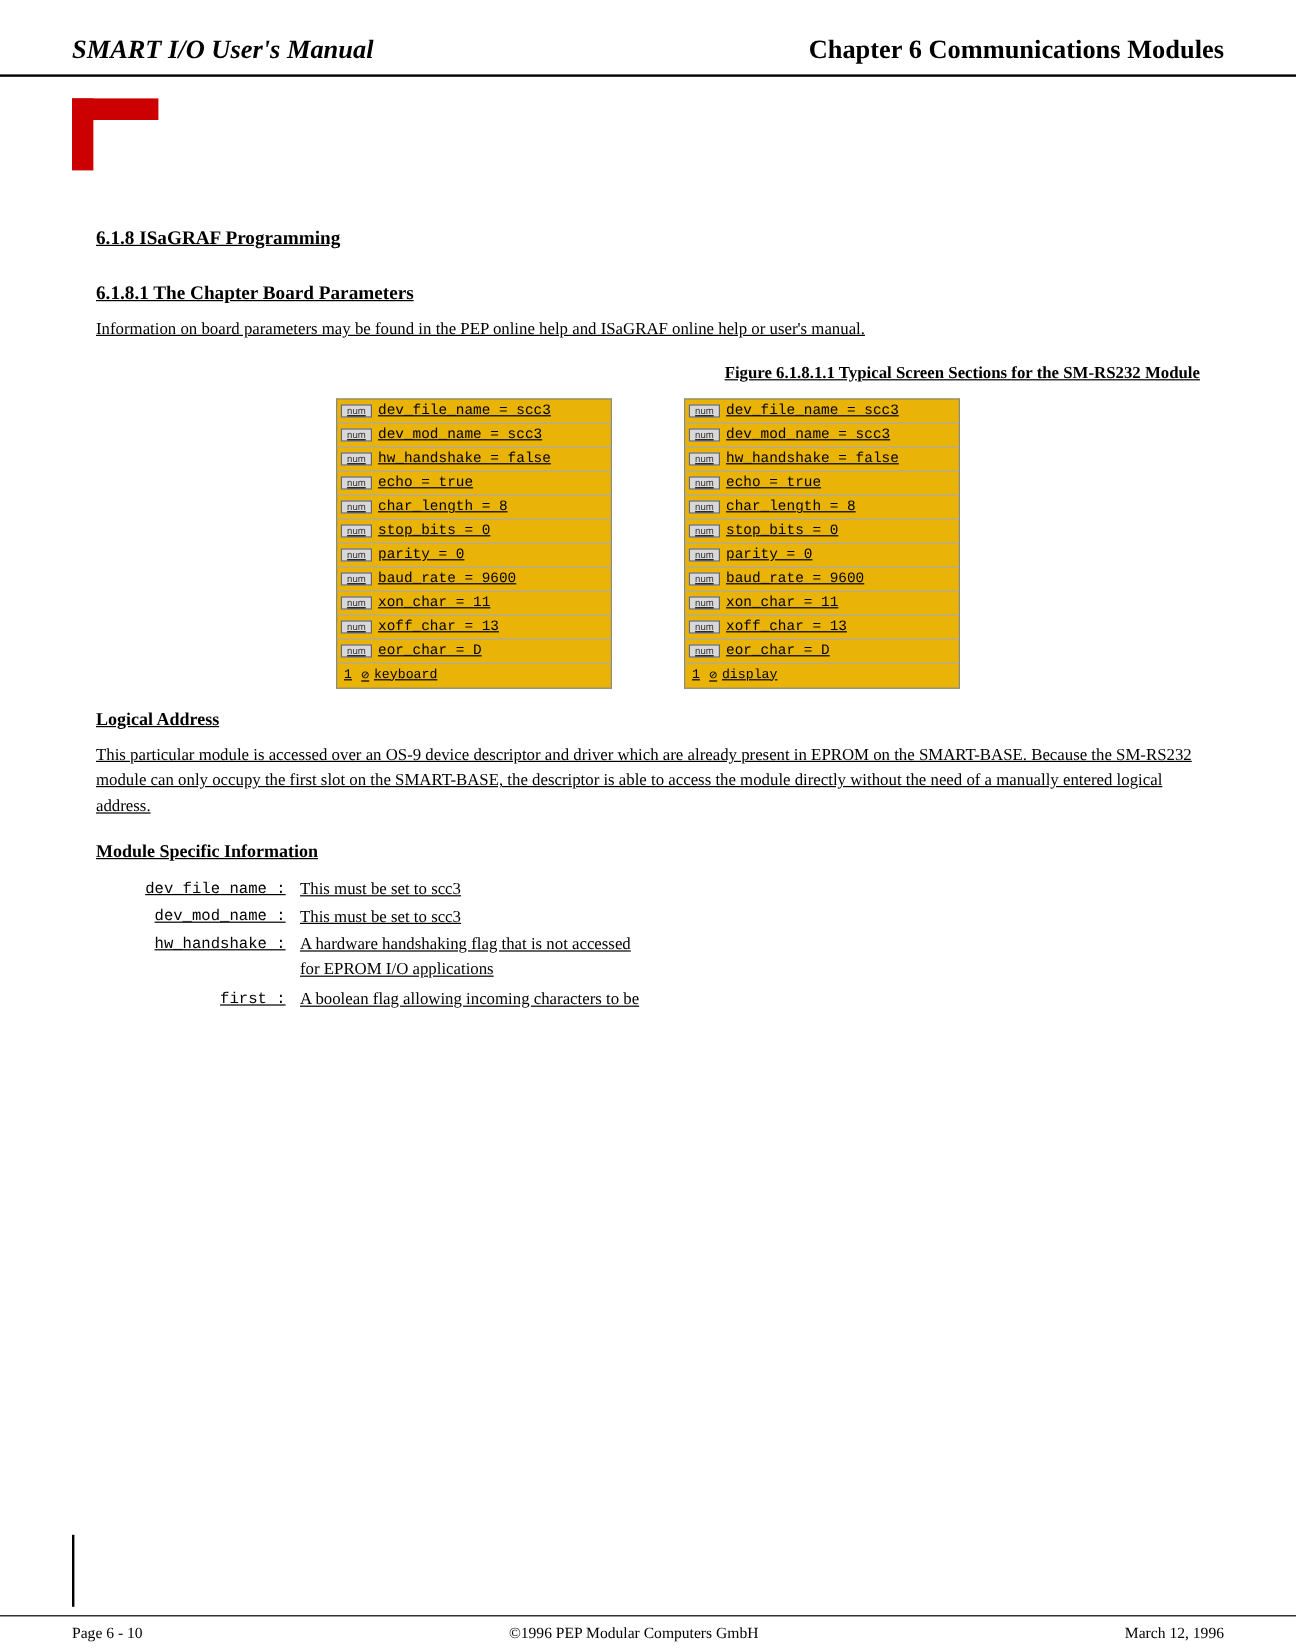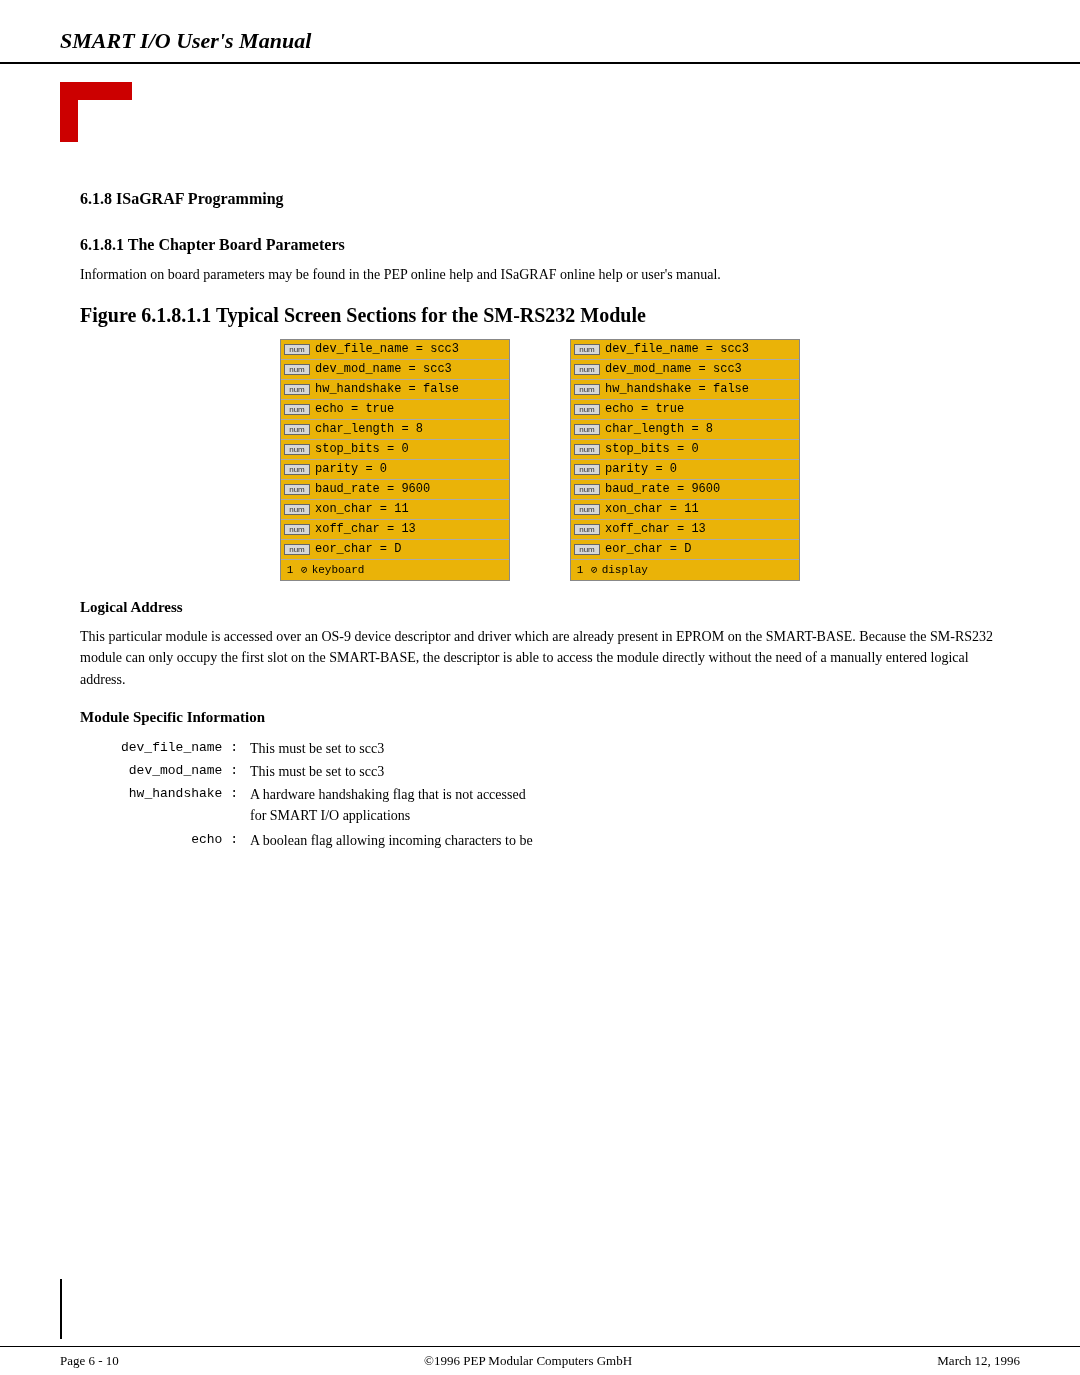--- a/index.html
+++ b/index.html
@@ -63,20 +63,21 @@
       top: 18px;
       left: 18px;
       width: 54px;
       height: 42px;
       background: #fff;
     }
 
     
     .main-content {
       padding: 20px 80px 20px 80px;
+      text-decoration: underline;
     }
 
     
     .section-heading {
       font-size: 16px;
       font-weight: bold;
       margin-top: 28px;
       margin-bottom: 10px;
     }
     .sub-heading {
@@ -88,23 +89,23 @@
 
     
     .body-text {
       font-size: 14px;
       line-height: 1.55;
       margin-bottom: 10px;
     }
 
     
     .figure-caption {
-      font-size: 20px;
-      font-weight: bold;
-      text-align: left;
+      font-size: 14px;
+      font-weight: bold;
+      text-align: right;
       margin: 18px 0 12px 0;
     }
 
     
     .screens-container {
       display: flex;
       justify-content: center;
       gap: 60px;
       margin: 10px 0 18px 0;
     }
@@ -209,20 +210,21 @@
       width: 2px;
       height: 60px;
       background: #000;
     }
   </style>
 </head>
 <body>
 
 <div class="page-header">
   <span class="header-left">SMART I/O User's Manual</span>
+  <span class="header-right">Chapter 6  Communications Modules</span>
 </div>
 
 <div class="logo-area">
   <div class="logo-shape">
     <div class="top-bar"></div>
     <div class="left-bar"></div>
     <div class="inner-white"></div>
   </div>
 </div>
 
@@ -358,25 +360,25 @@
       <div class="module-info-row" style="margin-bottom: 2px;">
         <div class="module-info-key" style="font-family: &quot;Courier New&quot;, Courier, monospace; font-size: 13px; min-width: 170px; text-align: right; padding-right: 12px; align-self: flex-start;">dev_mod_name :</div>
         <div style="flex: 1 1 0%;">
           <div class="module-info-val" style="font-size: 14px;">This must be set to scc3</div>
         </div>
       </div>
       <div class="module-info-row" style="margin-bottom: 4px; justify-content: center;">
         <div class="module-info-key" style="font-family: &quot;Courier New&quot;, Courier, monospace; font-size: 13px; min-width: 170px; text-align: right; padding-right: 12px; align-self: flex-start;">hw_handshake :</div>
         <div style="flex: 1 1 0%;">
           <div class="module-info-val" style="font-size: 14px;">A hardware handshaking flag that is not accessed</div>
-          <div class="module-info-val-indent" style="font-size: 14px;">for SMART I/O applications</div>
+          <div class="module-info-val-indent" style="font-size: 14px;">for EPROM I/O applications</div>
         </div>
       </div>
       <div class="module-info-row">
-        <div class="module-info-key" style="font-family: &quot;Courier New&quot;, Courier, monospace; font-size: 13px; min-width: 170px; text-align: right; padding-right: 12px; align-self: flex-start;">echo :</div>
+        <div class="module-info-key" style="font-family: &quot;Courier New&quot;, Courier, monospace; font-size: 13px; min-width: 170px; text-align: right; padding-right: 12px; align-self: flex-start;">first :</div>
         <div style="flex: 1 1 0%;">
           <div class="module-info-val" style="font-size: 14px;">A boolean flag allowing incoming characters to be</div>
         </div>
       </div>
     </div>
 
 </div>
 
 <div class="bottom-left-line"></div>
 

